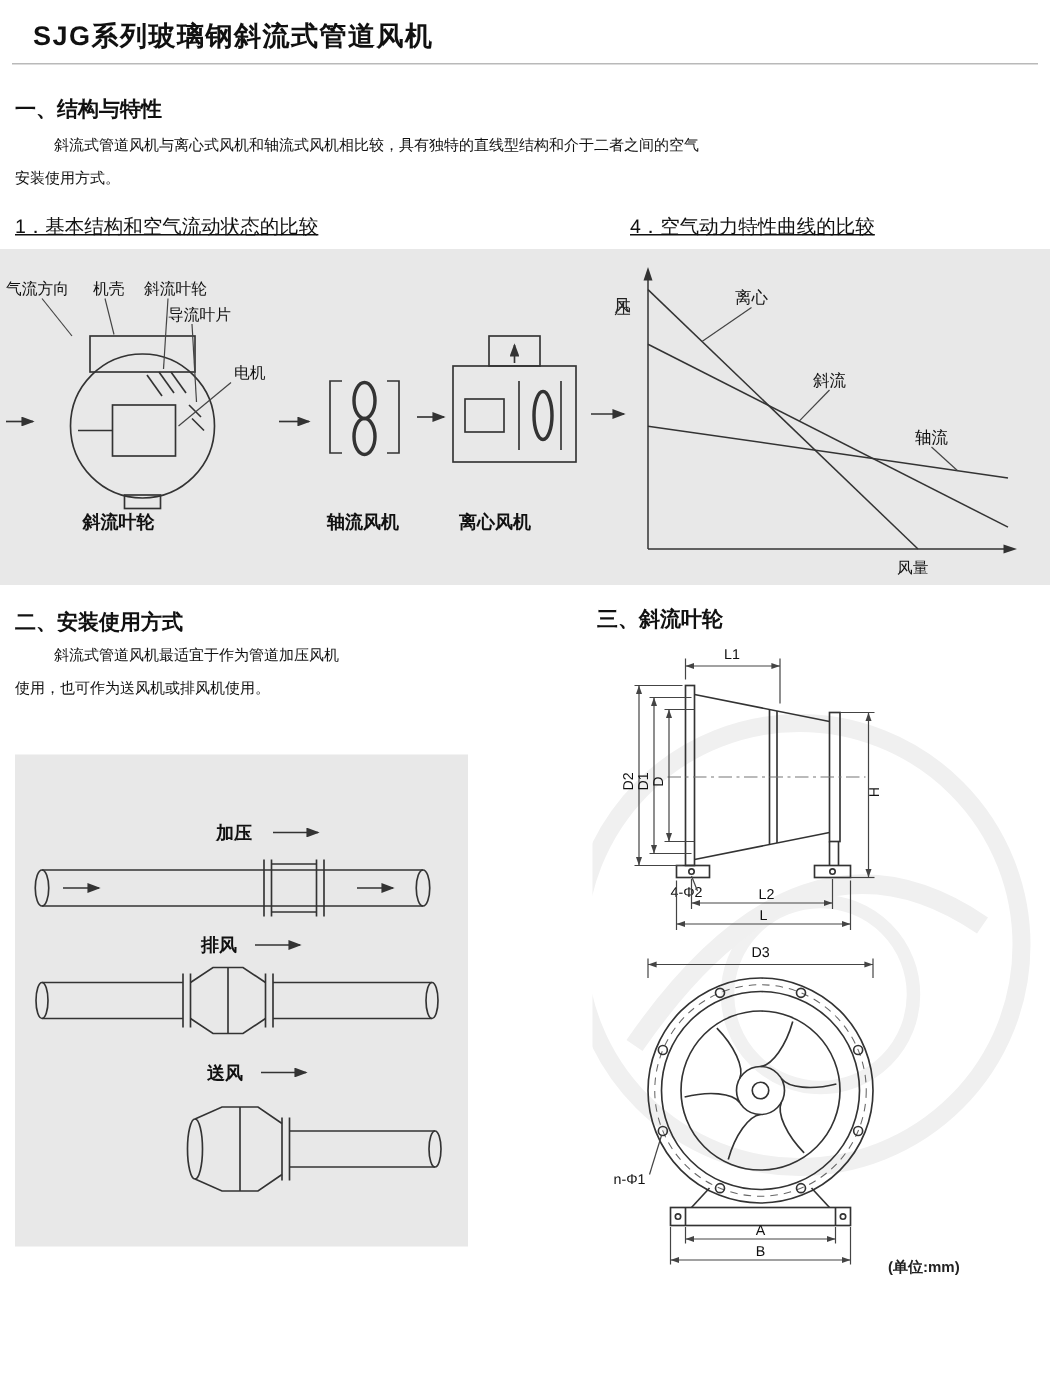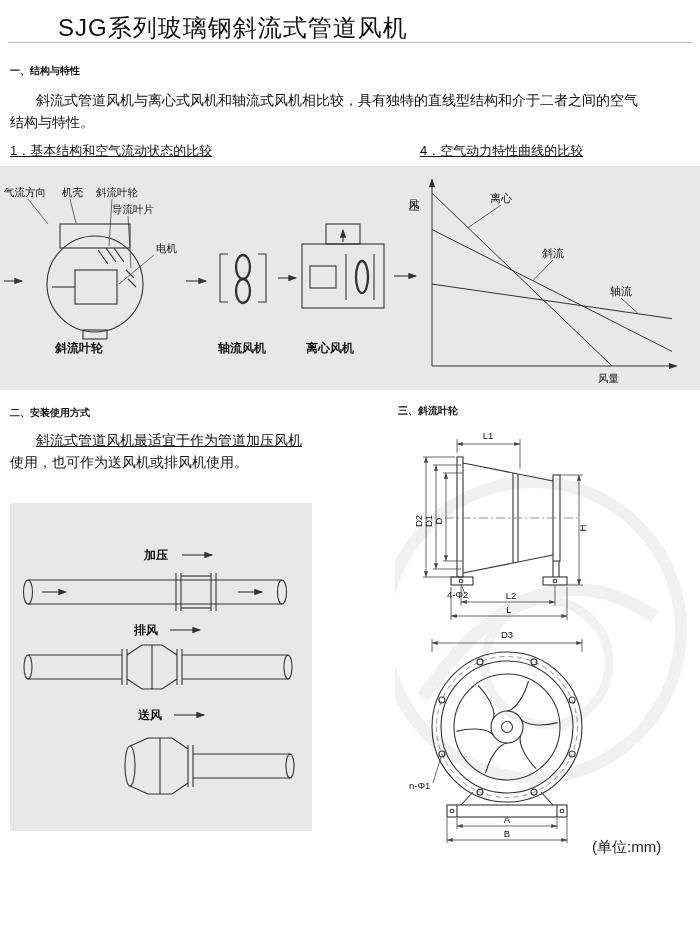--- a/index.html
+++ b/index.html
@@ -1,26 +1,26 @@
 <!DOCTYPE html>
 <html><head>
 <meta charset="utf-8">
 <style>
   html,body{margin:0;padding:0;background:#fff;}
   body{width:700px;height:930px;position:relative;overflow:hidden;
        font-family:"Liberation Sans","DejaVu Sans",sans-serif;color:#111;}
   .abs{position:absolute;}
-  .title{left:22px;top:12px;font-size:24px;font-weight:normal;letter-spacing:1px;margin-left:36px;}
+  .title{left:22px;top:12px;font-size:18px;font-weight:bold;letter-spacing:1px;}
   .rule{left:8px;top:42px;width:684px;height:1px;background:#b9b9b9;}
-  .h2{font-size:10px;font-weight:bold;}
-  .body-text{font-size:14px;line-height:1.5;}
+  .h2{font-size:14px;font-weight:bold;}
+  .body-text{font-size:10px;line-height:1.5;}
   .item-label{font-size:13px;text-decoration:underline;}
   .panel{background:#e8e8e8;}
   .vlabel{writing-mode:vertical-rl;font-size:11px;letter-spacing:2px;color:#222;}
-  .unit-note{font-size:15px;color:#222;}
+  .unit-note{font-size:10px;color:#222;font-weight:bold;}
   svg text{font-family:"Liberation Sans","DejaVu Sans",sans-serif;fill:#111;}
   .lab{font-size:10.5px;}
   .cap{font-size:12px;font-weight:bold;}
   .dlabel{font-size:11px;text-anchor:middle;}
   .dimtext{font-size:9.5px;}
   .ink{stroke:#333;stroke-width:1.1;fill:none;}
   .bold{stroke-width:2.3;}
   .axis{stroke:#333;stroke-width:1;fill:none;}
   .chart-line{stroke:#333;stroke-width:1;fill:none;}
   .leader{stroke:#444;stroke-width:0.8;fill:none;}
@@ -29,21 +29,21 @@
   .dashc{stroke:#666;stroke-width:0.7;fill:none;stroke-dasharray:5 4;}
 </style>
 </head>
 <body>
 
 <div class="abs title">SJG系列玻璃钢斜流式管道风机</div>
 <div class="abs rule"></div>
 
 <div class="abs h2" style="left:10px;top:64px;">一、结构与特性</div>
 <div class="abs body-text" style="left:36px;top:90px;">斜流式管道风机与离心式风机和轴流式风机相比较，具有独特的直线型结构和介于二者之间的空气</div>
-<div class="abs body-text" style="left:10px;top:112px;">结构与特性。</div>
+<div class="abs body-text" style="left:10px;top:112px;">安装使用方式。</div>
 <div class="abs item-label" style="left:10px;top:142px;">1．基本结构和空气流动状态的比较</div>
 <div class="abs item-label" style="left:420px;top:142px;">4．空气动力特性曲线的比较</div>
 
 <div class="abs panel" style="left:0;top:166px;width:700px;height:224px;"></div>
 
 <svg class="abs" style="left:0;top:166px;" width="700" height="224" viewBox="0 0 700 224">
   <defs>
     <marker id="ah" viewBox="0 0 8 6" refX="7" refY="3" markerWidth="8" markerHeight="6" orient="auto">
       <path d="M0,0 L8,3 L0,6 Z" fill="#333"></path>
     </marker>
@@ -116,21 +116,21 @@
         <line x1="621" y1="132" x2="638.4" y2="147.8388" class="leader"></line>
         <text x="621" y="129" class="dlabel">轴流</text>
       </g>
     <text x="598" y="216" class="lab">风量</text>
   </g>
 </svg>
 
 <div class="abs vlabel" style="left:406px;top:190px;">风压</div>
 
 <div class="abs h2" style="left:10px;top:406px;">二、安装使用方式</div>
-<div class="abs body-text" style="left:36px;top:430px;text-decoration:underline;">斜流式管道风机最适宜于作为管道加压风机</div>
+<div class="abs body-text" style="left:36px;top:430px;">斜流式管道风机最适宜于作为管道加压风机</div>
 <div class="abs body-text" style="left:10px;top:452px;text-align:center;">使用，也可作为送风机或排风机使用。</div>
 <div class="abs h2" style="left:398px;top:404px;">三、斜流叶轮</div>
 
 <div class="abs panel" style="left:10px;top:503px;width:302px;height:328px;"></div>
 
 <svg class="abs" style="left:10px;top:503px;" width="302" height="328" viewBox="0 0 302 328">
   <defs>
     <marker id="ah2" viewBox="0 0 8 6" refX="7" refY="3" markerWidth="8" markerHeight="6" orient="auto">
       <path d="M0,0 L8,3 L0,6 Z" fill="#333"></path>
     </marker>

